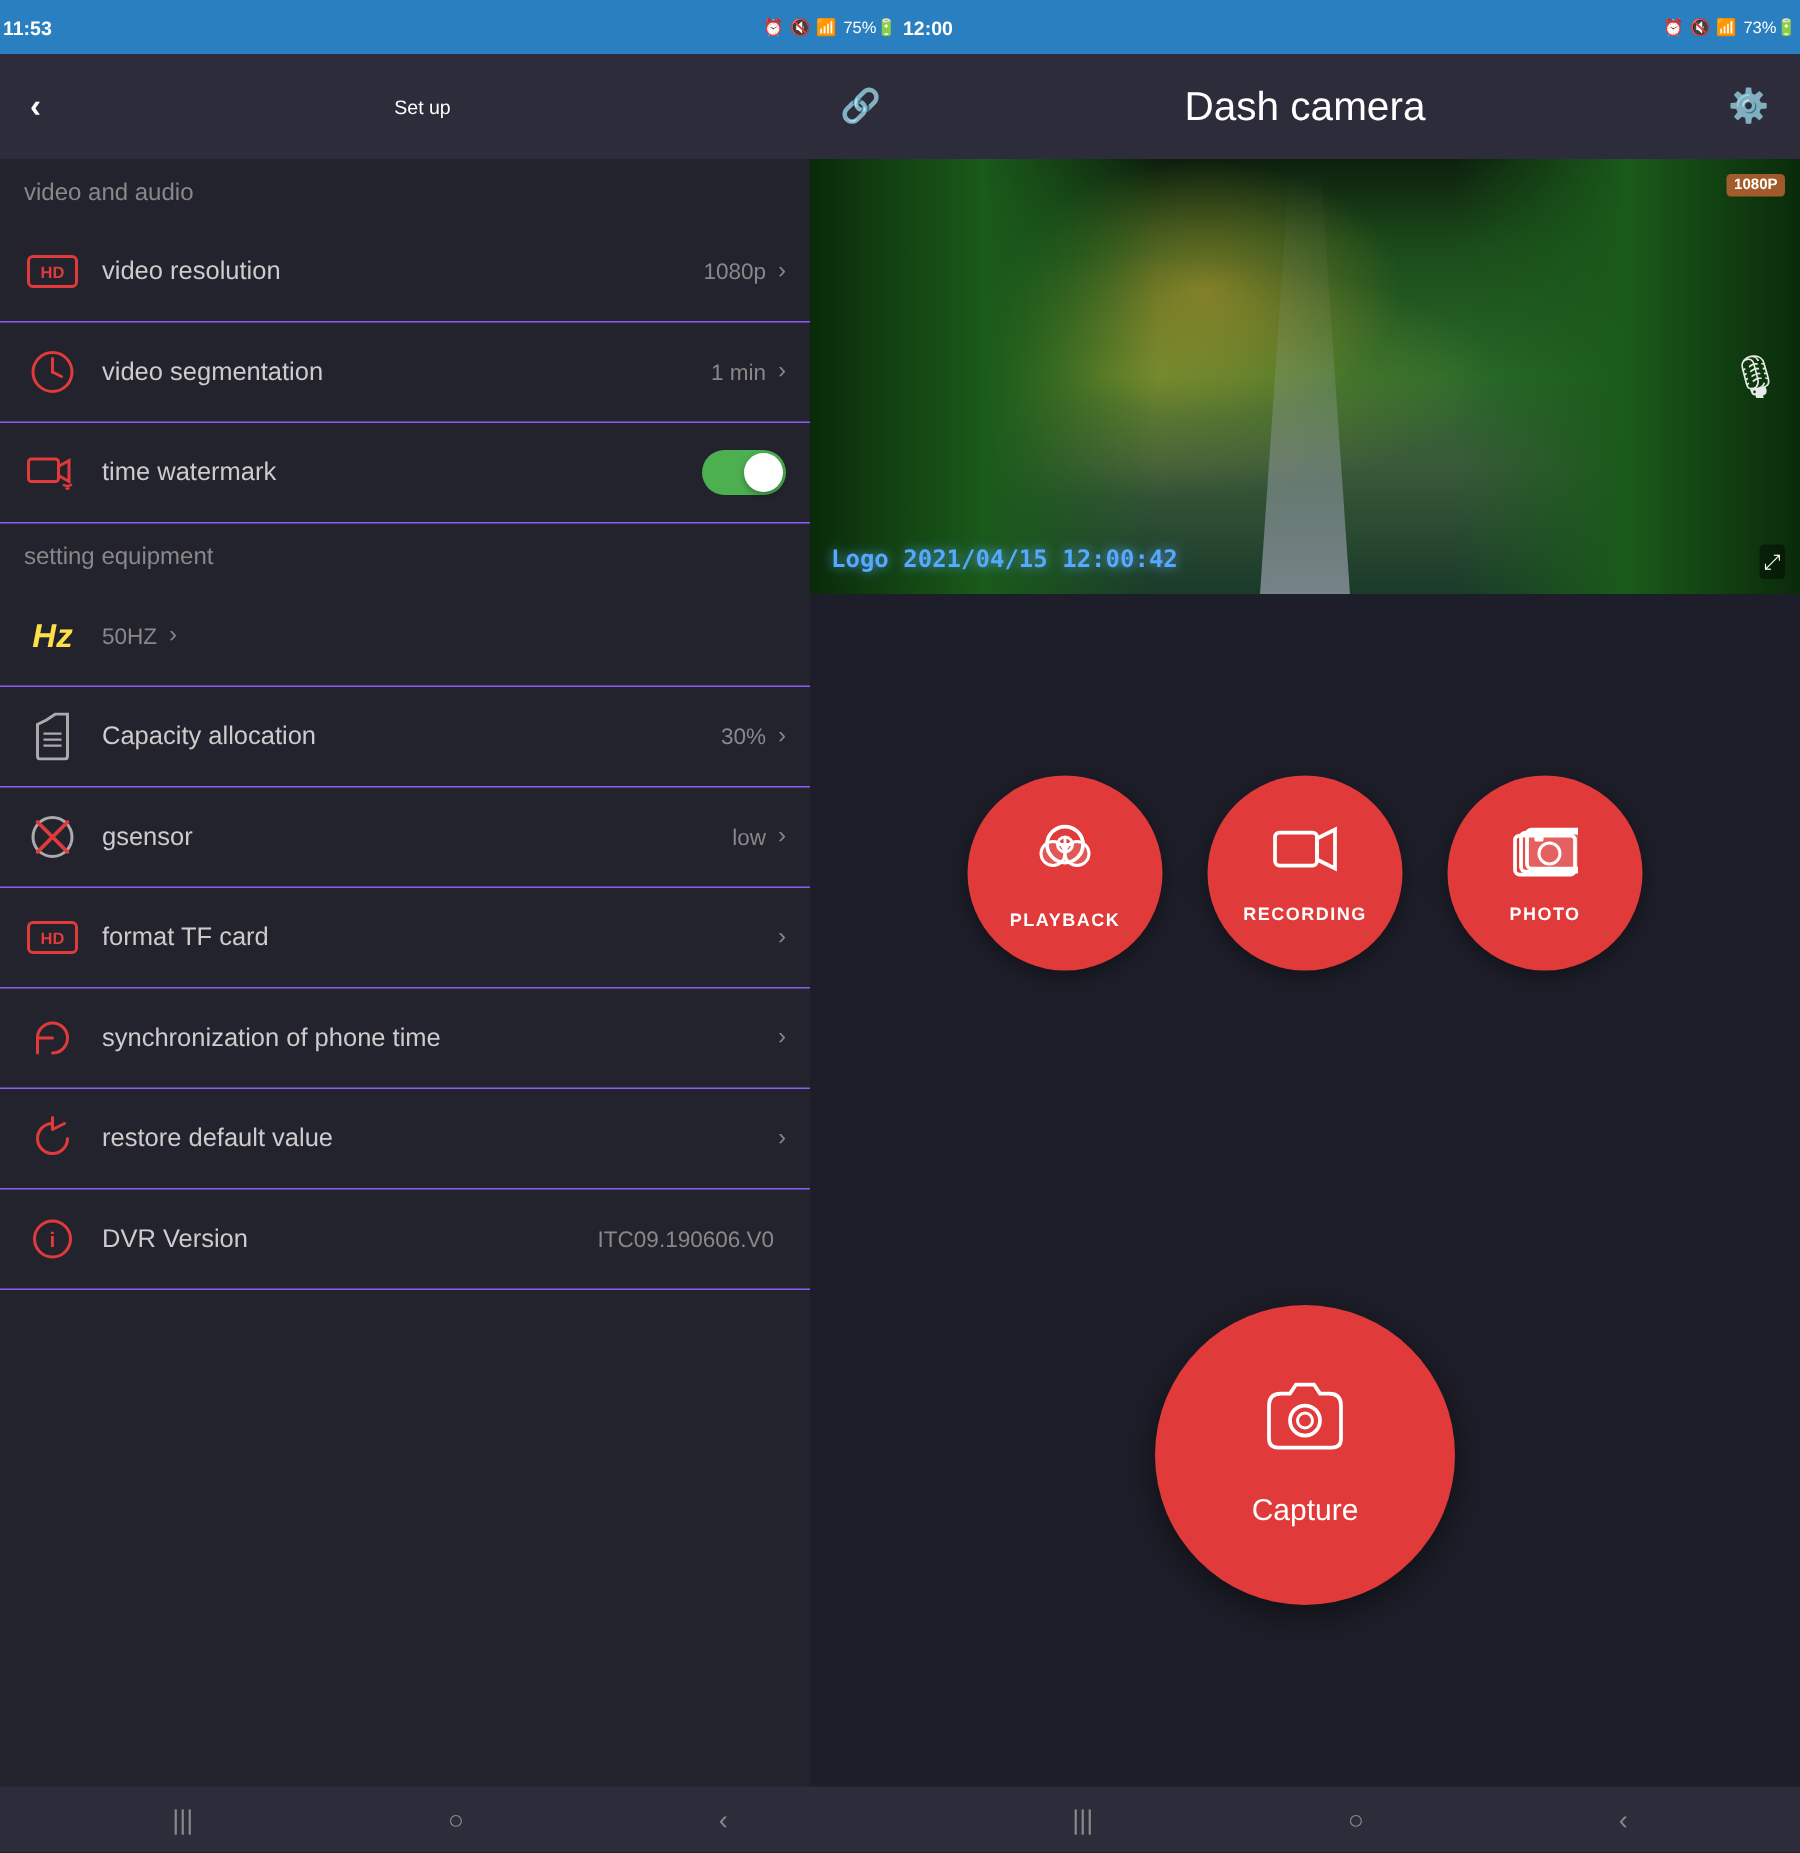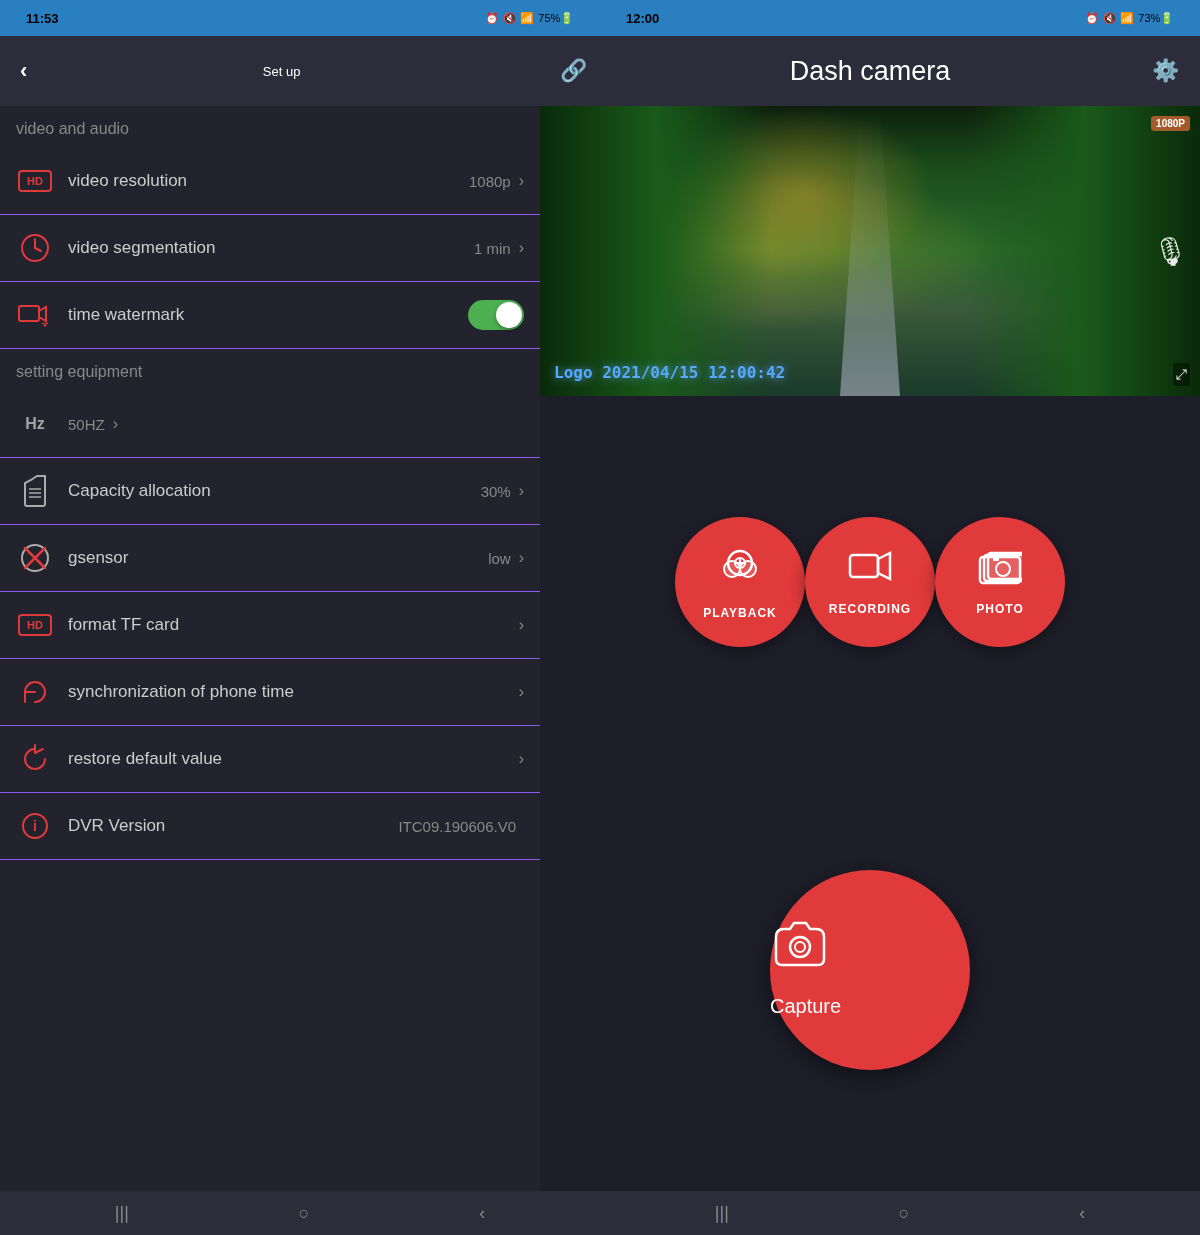--- a/index.html
+++ b/index.html
@@ -18,23 +18,23 @@
       display: flex;
       width: 100%;
       height: 36px;
     }
     .status-bar {
       flex: 1;
       background: #2a7fc1;
       display: flex;
       align-items: center;
       justify-content: space-between;
-      padding: 0 26px;
+      padding: 0 2px;
       font-size: 13px;
-      color: #000000;
+      color: #ffffff;
       font-weight: 500;
     }
     .status-bar .time { font-weight: bold; }
     .status-icons { display: flex; align-items: center; gap: 4px; font-size: 11px; }
 
     
     .main-content {
       display: flex;
       flex: 1;
       height: calc(1235px - 36px - 44px);
@@ -227,20 +227,21 @@
       flex: 1;
       display: flex;
       flex-direction: column;
       align-items: center;
       justify-content: space-around;
       padding: 20px;
       gap: 20px;
     }
     .control-row {
       display: flex;
+      gap: 30px;
       align-items: center;
       justify-content: center;
     }
     .ctrl-btn {
       width: 130px;
       height: 130px;
       border-radius: 50%;
       background: #e03a3a;
       display: flex;
       flex-direction: column;
@@ -253,21 +254,21 @@
     .ctrl-btn .btn-icon { font-size: 36px; color: white; }
     .ctrl-btn .btn-label { color: white; font-size: 12px; font-weight: bold; letter-spacing: 1px; }
 
     .capture-btn {
       width: 200px;
       height: 200px;
       border-radius: 50%;
       background: #e03a3a;
       display: flex;
       flex-direction: column;
-      align-items: flex-start;
+      align-items: center;
       justify-content: center;
       cursor: pointer;
       gap: 12px;
       box-shadow: 0 6px 24px rgba(0,0,0,0.5);
     }
     .capture-btn .btn-icon { font-size: 52px; color: white; }
     .capture-btn .btn-label { color: white; font-size: 20px; font-weight: 500; }
 
     
     .bottom-bars {
@@ -392,21 +393,21 @@
         <div class="toggle-switch"></div>
       </div>
 
 
       <div class="section-header">
         <span>setting equipment</span>
       </div>
 
       <div class="setting-item">
         <div class="setting-icon">
-          <span style="color:#a3a3a3; font-size:16px; font-weight:bold; ">Hz</span>
+          <span style="color:#fde047; font-size:22px; font-weight:bold; font-style:italic;">Hz</span>
         </div>
         <span class="setting-value">50HZ</span>
         <span class="chevron">›</span>
       </div>
 
       <div class="setting-item">
         <div class="setting-icon">
           <svg width="28" height="32" viewBox="0 0 28 32">
             <path d="M 4 8 L 4 29 Q 4 31 6 31 L 22 31 Q 24 31 24 29 L 24 1 L 16 1 L 10 5 L 4 8 Z" fill="none" stroke="#aaa" stroke-width="2"></path>
             <line x1="8" y1="14" x2="20" y2="14" stroke="#aaa" stroke-width="1.5"></line>

